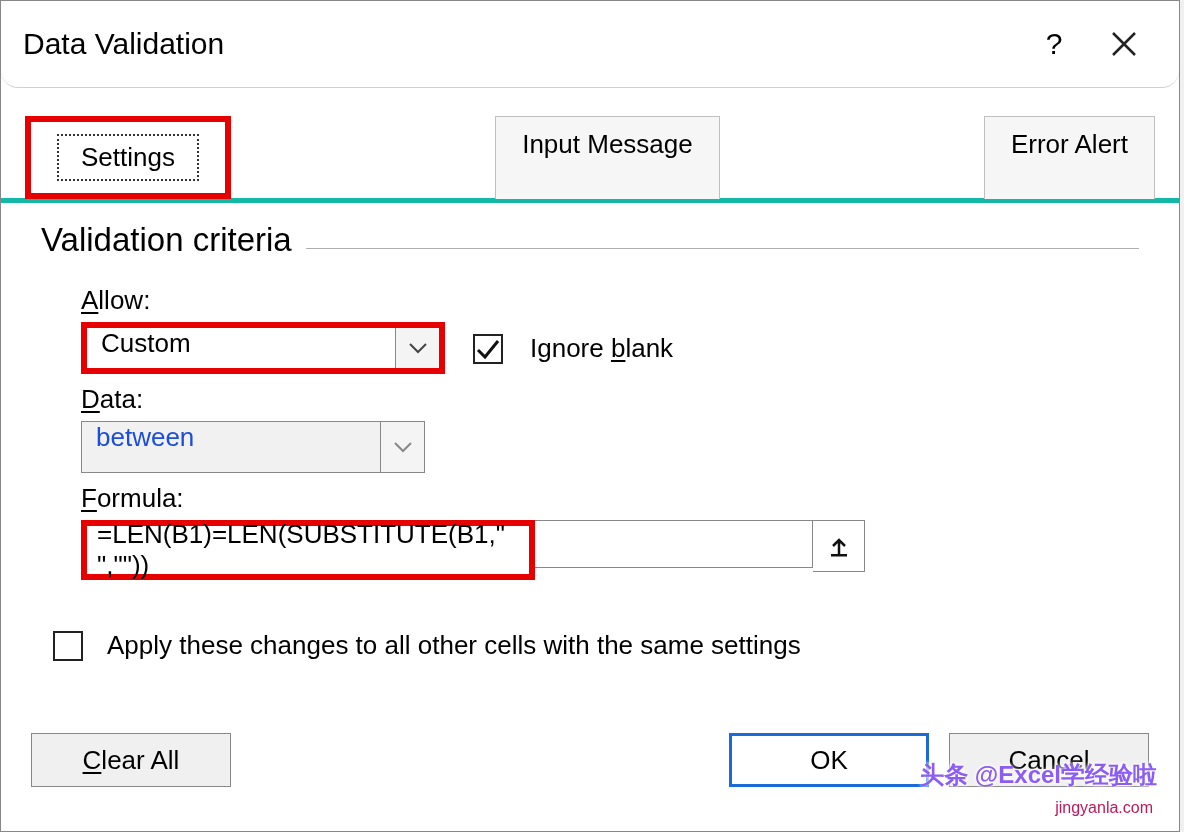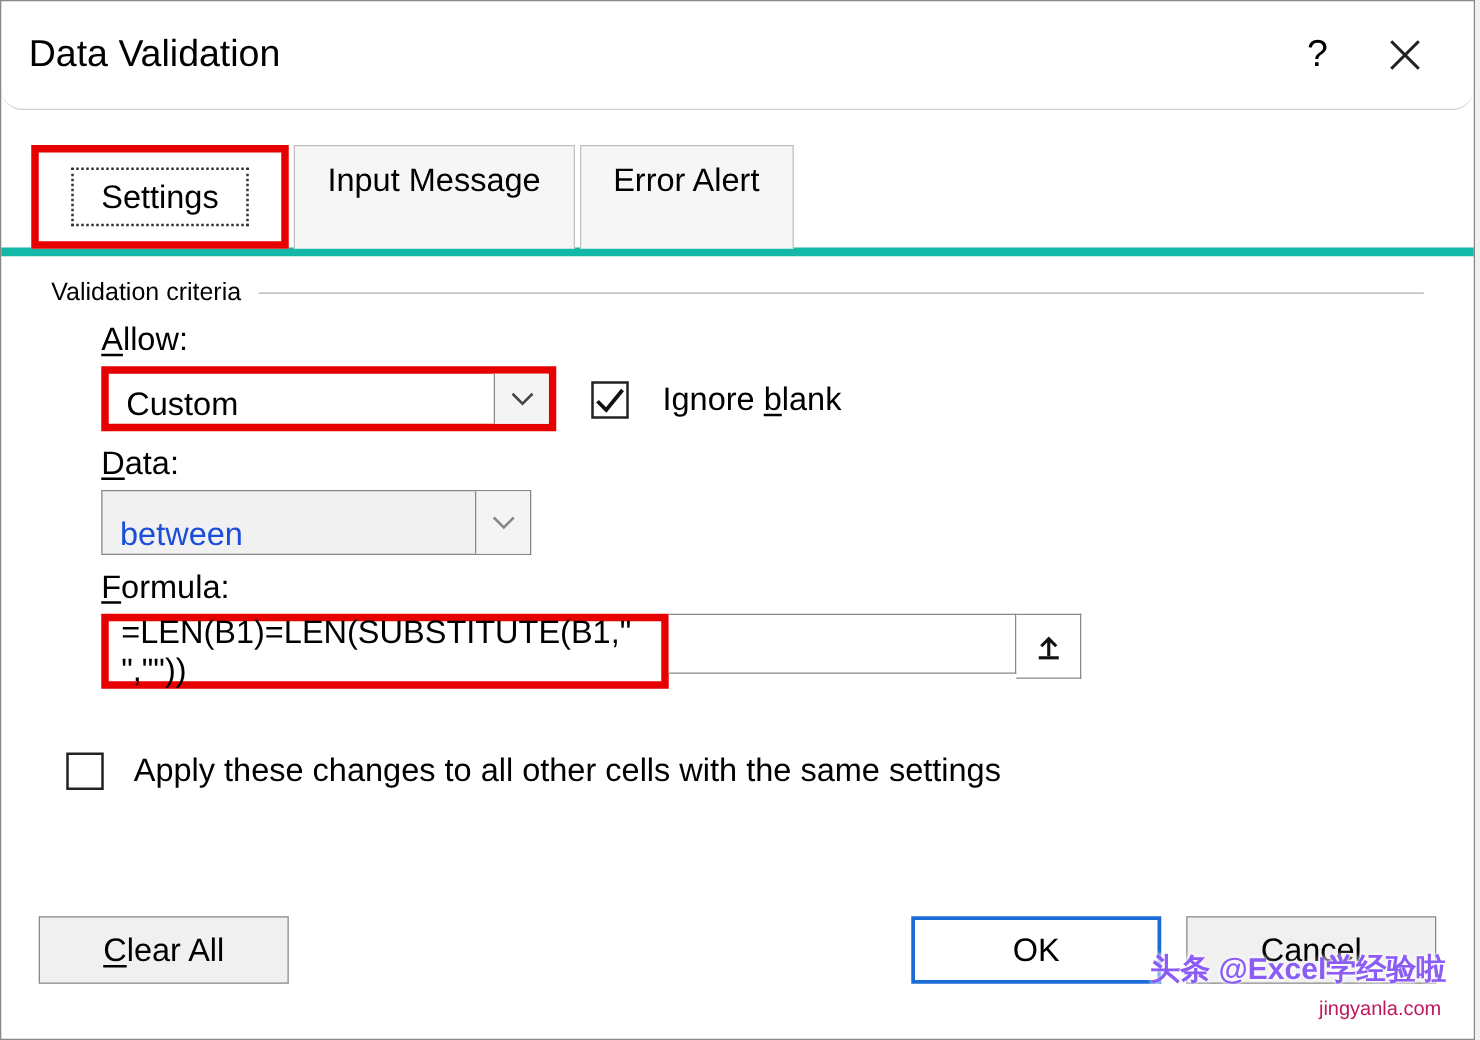--- a/index.html
+++ b/index.html
@@ -37,22 +37,23 @@
       display: flex;
       align-items: center;
       justify-content: center;
       font-size: 30px;
       font-weight: 400;
       cursor: pointer;
     }
     .tabs {
       display: flex;
       padding: 28px 24px 0 24px;
-      gap: 4px;
-      border-bottom: 7px solid #14b8a6;
+      gap: 16px;
+      border-bottom: 5px solid #14b8a6;
+      justify-content: space-between;
     }
     .tab {
       padding: 12px 26px 12px 26px;
       font-size: 26px;
       border: 1px solid #c0c0c0;
       border-bottom: none;
       background: #f6f6f6;
       cursor: pointer;
       position: relative;
       margin-bottom: -1px;
@@ -68,37 +69,37 @@
       border: 2px dotted #333;
       padding: 6px 22px;
       display: inline-block;
     }
     .content {
       flex: 1;
       padding: 18px 40px 0 40px;
       position: relative;
     }
     .group-label {
-      font-size: 20px;
-      margin-bottom: 0;
+      font-size: 33px;
+      margin-bottom: 16px;
     }
     .group-hr {
       border: 0;
       border-top: 1px solid #b0b0b0;
       margin: 2px 0 20px 0;
     }
     .field-label {
       font-size: 26px;
       margin: 10px 0 6px 0;
     }
     .field-row { display:flex; align-items:center; gap: 28px; }
     .indent { padding-left: 40px; }
     .combo {
       display: flex;
-      align-items: flex-end;
+      align-items: flex-start;
       border: 1px solid #888;
       background: #fff;
       height: 52px;
     }
     .combo.highlight-red { padding: 0; }
     .combo-text {
       flex: 1;
       font-size: 26px;
       padding: 0 14px;
     }

